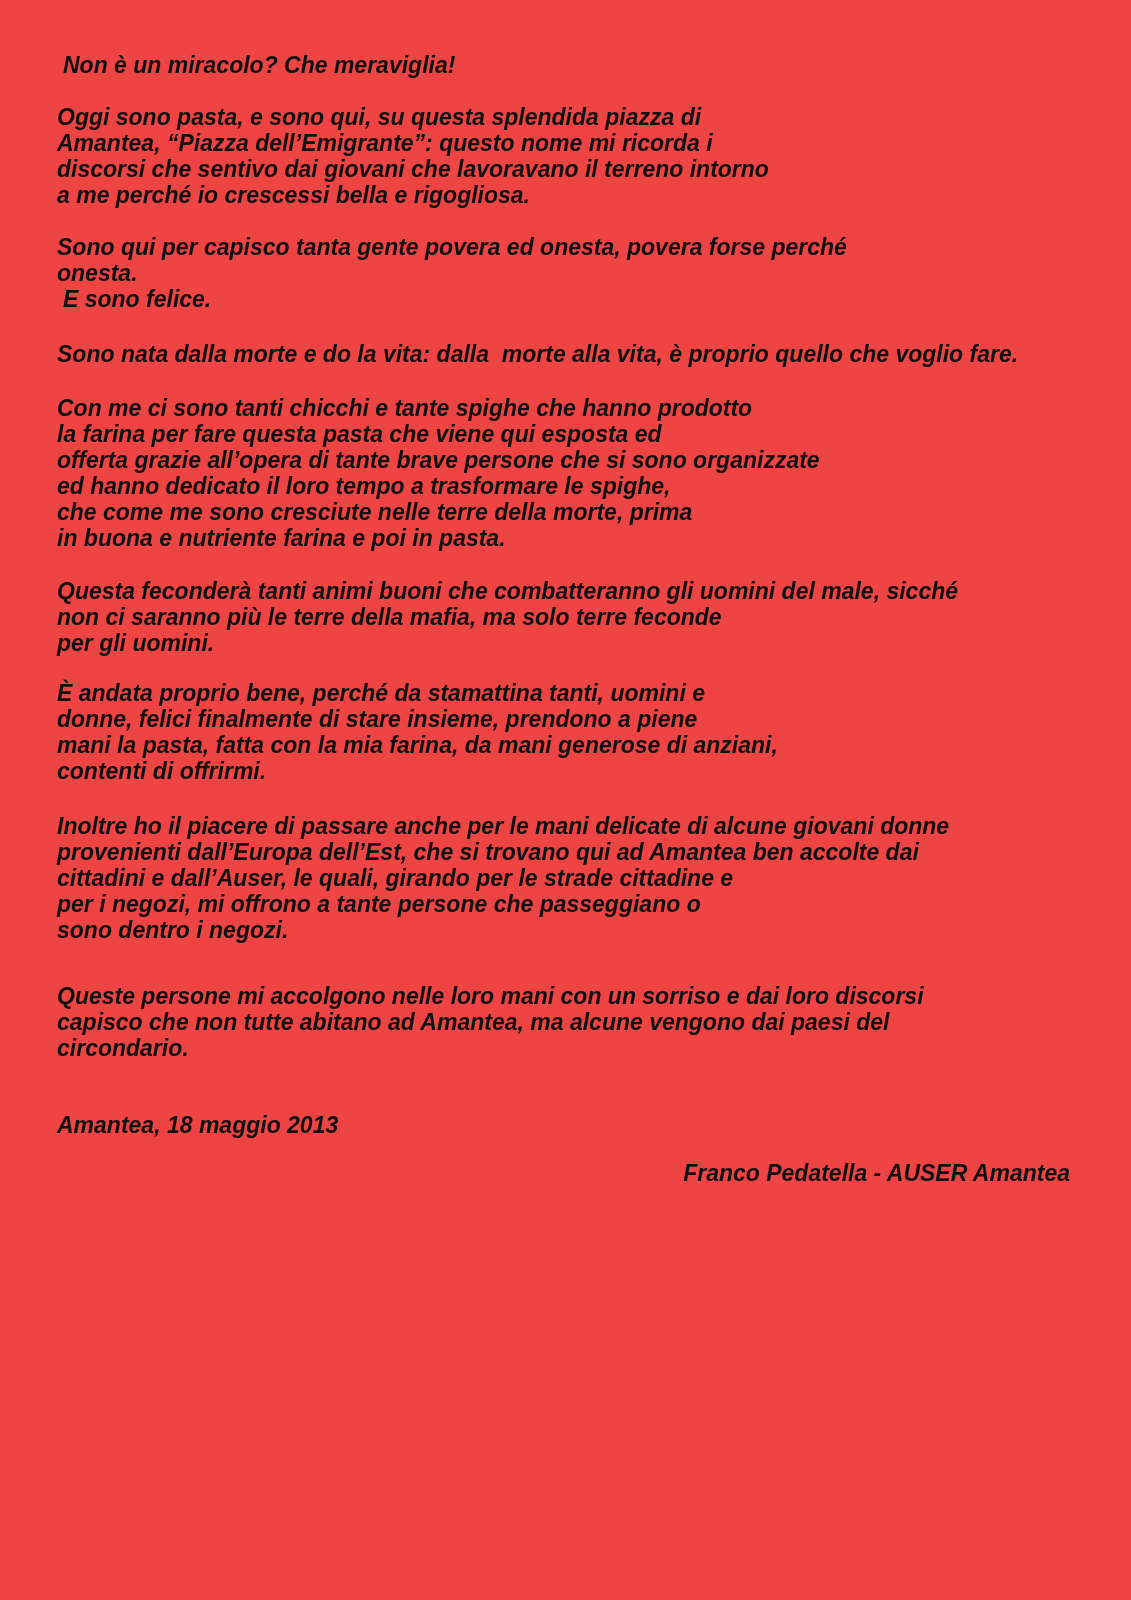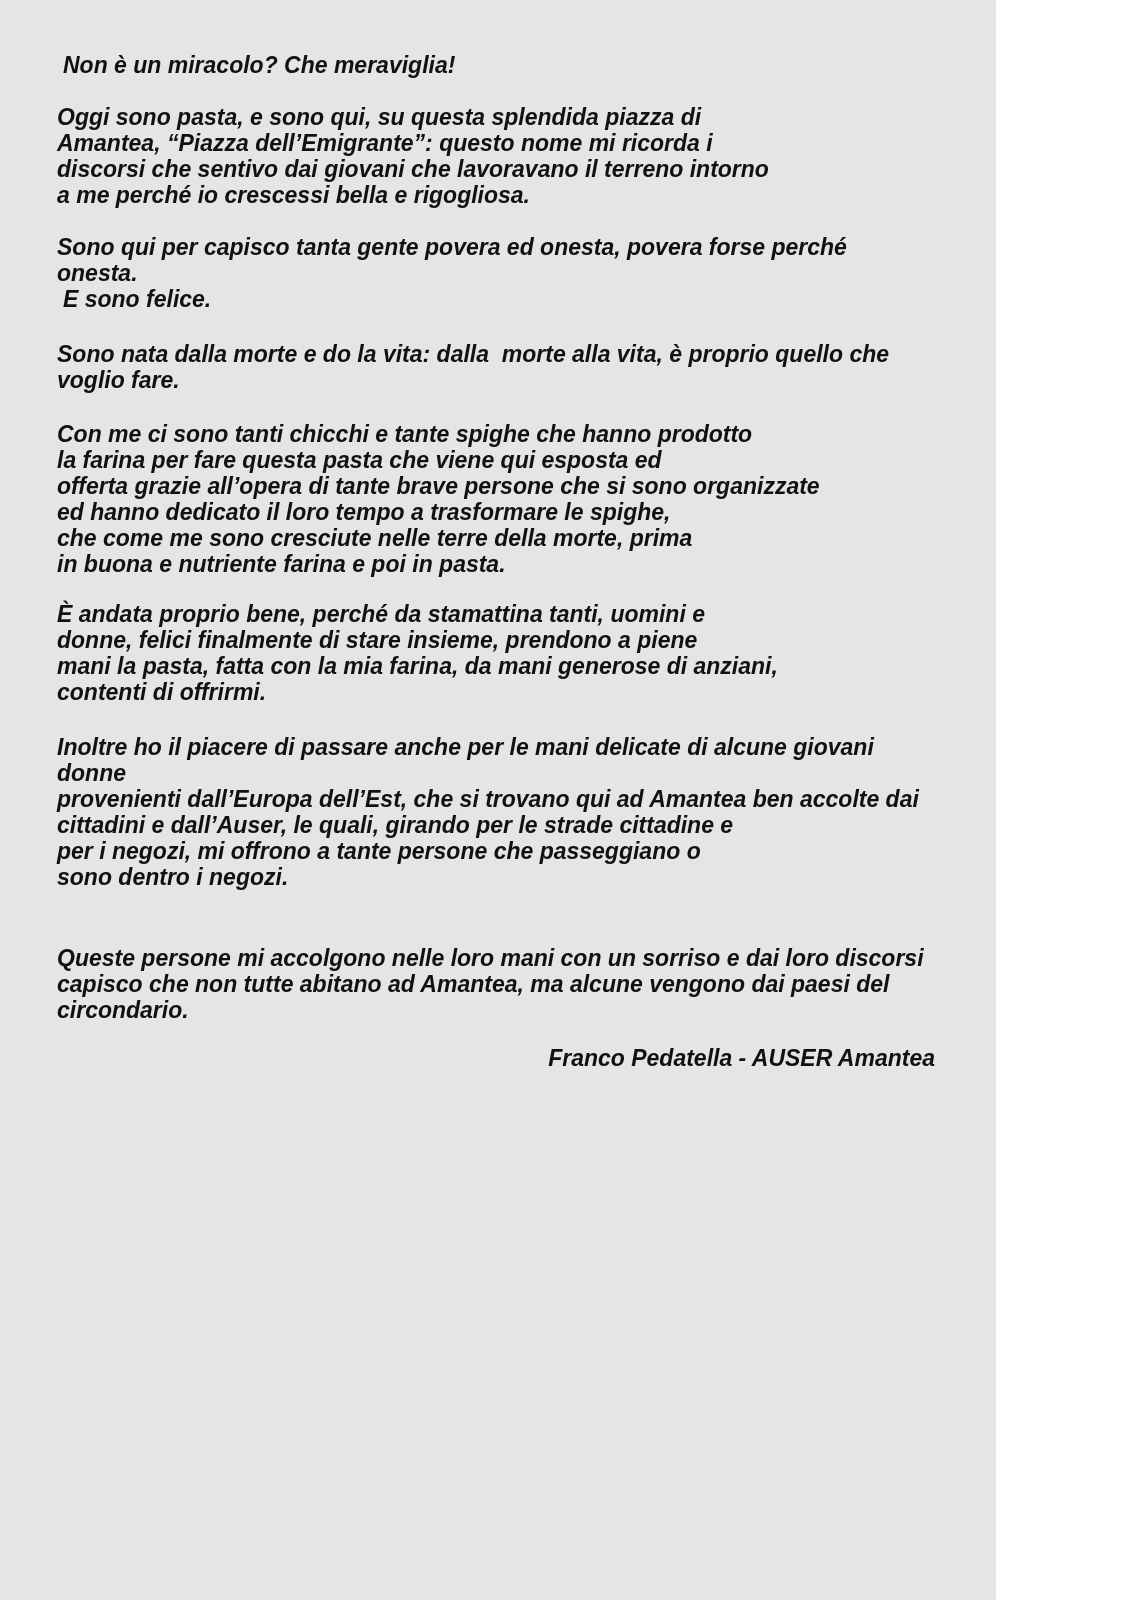--- a/index.html
+++ b/index.html
@@ -2,23 +2,23 @@
 <html><head>
 <meta charset="utf-8">
 <style>
   html, body {
     margin: 0;
     padding: 0;
     background: #ffffff;
   }
   .page {
     position: relative;
-    width: 996px;
+    width: 1131px;
     height: 1600px;
-    background: #e5e5e5;
+    background: #ef4444;
     overflow: hidden;
     box-sizing: border-box;
     padding: 52px 61px 0 57px;
     font-family: "Liberation Sans", "DejaVu Sans", sans-serif;
     font-style: italic;
     font-weight: bold;
     font-size: 23px;
     line-height: 26px;
     color: #111111;
   }
@@ -29,21 +29,21 @@
   .indent { padding-left: 6px; }
   .mt-0  { margin-top: 0; }
   .mt-1  { margin-top: 26px; }
   .mt-2  { margin-top: 26px; }
   .mt-3  { }
   .mt-4  { margin-top: 29px; }
   .mt-5  { margin-top: 28px; }
   .mt-6  { margin-top: 27px; }
   .mt-7  { margin-top: 24px; }
   .mt-8  { margin-top: 29px; }
-  .mt-9  { margin-top: 55px; }
+  .mt-9  { margin-top: 40px; }
   .mt-10 { margin-top: 29px; }
   .dateline { margin-top: 51px; }
   .signature {
     margin-top: 22px;
     text-align: right;
   }
 </style>
 </head>
 <body>
 
@@ -56,26 +56,30 @@
   <p class="para mt-2">Sono qui per capisco tanta gente povera ed onesta, povera forse perché
 onesta.</p>
   <p class="para mt-3 indent">E sono felice.</p>
   <p class="para mt-4">Sono nata dalla morte e do la vita: dalla&nbsp; morte alla vita, è proprio quello che voglio fare.</p>
   <p class="para mt-5">Con me ci sono tanti chicchi e tante spighe che hanno prodotto
 la farina per fare questa pasta che viene qui esposta ed
 offerta grazie all’opera di tante brave persone che si sono organizzate
 ed hanno dedicato il loro tempo a trasformare le spighe,
 che come me sono cresciute nelle terre della morte, prima
 in buona e nutriente farina e poi in pasta.</p>
+  <p class="para mt-6">Questa feconderà tanti animi buoni che combatteranno gli uomini del male, sicché
+non ci saranno più le terre della mafia, ma solo terre feconde
+per gli uomini.</p>
   <p class="para mt-7">È andata proprio bene, perché da stamattina tanti, uomini e
 donne, felici finalmente di stare insieme, prendono a piene
 mani la pasta, fatta con la mia farina, da mani generose di anziani,
 contenti di offrirmi.</p>
   <p class="para mt-8">Inoltre ho il piacere di passare anche per le mani delicate di alcune giovani donne
 provenienti dall’Europa dell’Est, che si trovano qui ad Amantea ben accolte dai
 cittadini e dall’Auser, le quali, girando per le strade cittadine e
 per i negozi, mi offrono a tante persone che passeggiano o
 sono dentro i negozi.</p>
   <p class="para mt-9">Queste persone mi accolgono nelle loro mani con un sorriso e dai loro discorsi
 capisco che non tutte abitano ad Amantea, ma alcune vengono dai paesi del
 circondario.</p>
+  <p class="para dateline">Amantea, 18 maggio 2013</p>
   <p class="para signature">Franco Pedatella - AUSER Amantea</p>
 </div>
 
 </body></html>

